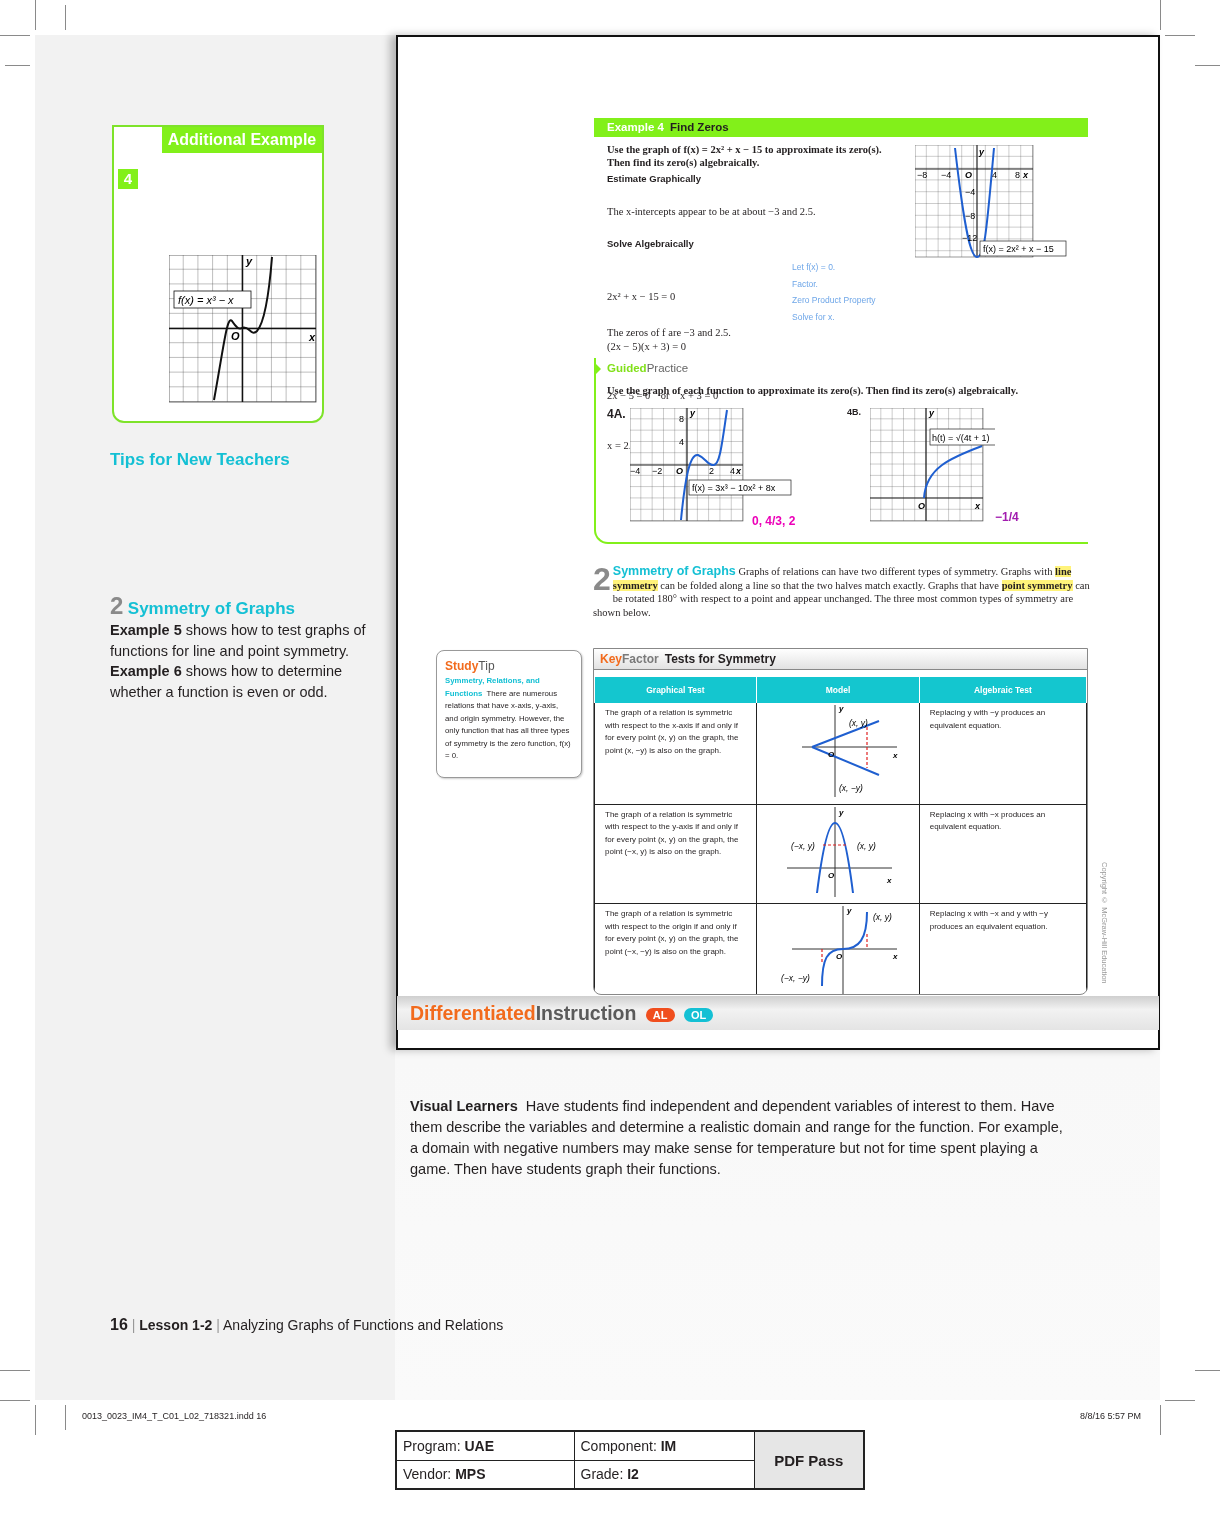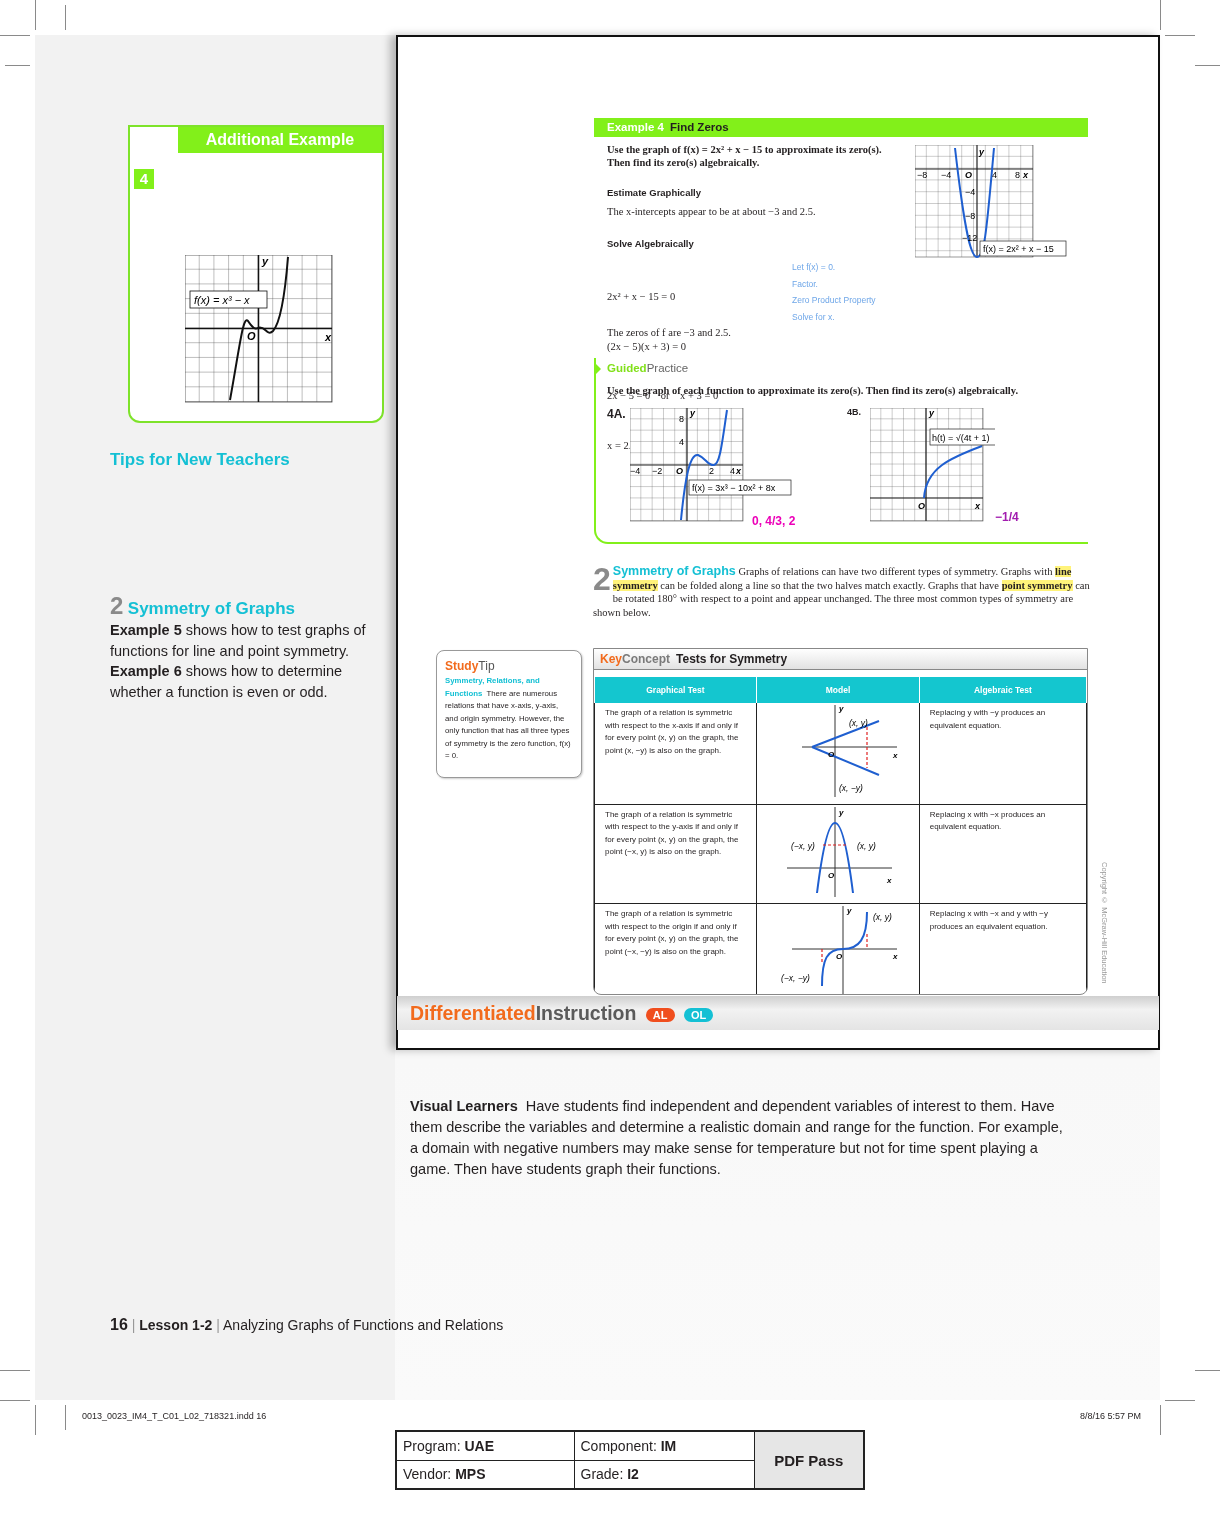--- a/index.html
+++ b/index.html
@@ -5,21 +5,21 @@
   * { box-sizing: border-box; margin: 0; padding: 0; }
   body { width: 1220px; height: 1530px; background: #ffffff; position: relative; overflow: hidden;
          font-family: "Liberation Sans", sans-serif; color: #231f20; }
   .abs { position: absolute; }
   .crop { position: absolute; background: #8a8a8a; }
   .sheet { position: absolute; left: 35px; top: 35px; width: 1125px; height: 1365px; background: #f2f2f2; }
   .sheet-right { position: absolute; left: 395px; top: 35px; width: 765px; height: 1365px; background: linear-gradient(#f2f2f2, #fafafa); }
   .page-inset { position: absolute; left: 396px; top: 35px; width: 764px; height: 1015px; background: #fff;
                 border: 2px solid #111; box-shadow: -6px 0 8px rgba(0,0,0,0.25); }
   
-  .add-ex { position: absolute; left: 128px; top: 125px; width: 256px; height: 298px; border: 2px solid #7ee32a;
+  .add-ex { position: absolute; left: 112px; top: 125px; width: 212px; height: 298px; border: 2px solid #7ee32a;
             border-radius: 0 0 12px 12px; background: #fff; padding-left: 48px; }
   .add-ex-head { background: #82f01a; color: #fff; font-weight: bold; font-size: 16px; text-align: center; height: 26px; line-height: 26px; }
   .num-badge { position: absolute; left: 4px; top: 42px; width: 20px; height: 20px; background: #82f01a; color: #fff; font-weight: bold; font-size: 15px; text-align: center; line-height: 20px; }
   .add-ex-text { position: absolute; left: 28px; top: 42px; width: 228px; font-size: 15px; line-height: 21px; }
   .magenta { color: #ec00b8; }
   .side-h { font-size: 17px; font-weight: bold; color: #14c0d4; }
   .side-p { font-size: 14.5px; line-height: 20.5px; }
   .bignum { font-size: 24px; font-weight: bold; color: #8a8a8a; }
   
   .ex4-head { position: absolute; left: 594px; top: 118px; width: 494px; height: 19px; background: #82f01a; font-size: 11.5px; font-weight: bold; line-height: 19px; padding-left: 13px; }
@@ -92,21 +92,21 @@
   <div><span class="bignum">2</span> <span class="side-h">Symmetry of Graphs</span></div>
   <div class="side-p"><b>Example 5</b> <span>shows how to test graphs of functions for line and point symmetry.</span> <b>Example 6</b> <span>shows how to determine whether a function is even or odd.</span></div>
 </div>
 
 <div class="page-inset"></div>
 
 <div class="ex4-head">
   <span class="lab">Example 4</span><span>Find Zeros</span>
 </div>
 <div class="abs serif" style="left:607px;top:143px;width:300px;font-size:10.5px;font-weight:bold;line-height:13px">Use the graph of f(x) = 2x² + x − 15 to approximate its zero(s). Then find its zero(s) algebraically.</div>
-<div class="abs small-sans-b" style="left:607px;top:187px">Estimate Graphically</div>
+<div class="abs small-sans-b" style="left:607px;top:173px">Estimate Graphically</div>
 <div class="abs serif" style="left:607px;top:206px;font-size:10.5px">The x-intercepts appear to be at about −3 and 2.5.</div>
 <div class="abs small-sans-b" style="left:607px;top:238px">Solve Algebraically</div>
 <div class="abs serif" style="left:607px;top:256px;font-size:10.5px;line-height:16.5px;white-space:pre">
   <div>2x² + x − 15 = 0</div>
   <div>(2x − 5)(x + 3) = 0</div>
   <div>2x − 5 = 0    or    x + 3 = 0</div>
   <div>x = 2.5              x = −3</div>
 </div>
 <div class="abs blue-note" style="left:792px;top:259px;line-height:16.5px">
   <div>Let f(x) = 0.</div>
@@ -205,21 +205,21 @@
 
 <div class="study-tip">
   <div style="font-size:12px"><b style="color:#f26b1d">Study</b><span style="color:#555">Tip</span></div>
   <div style="font-size:7.8px;line-height:12.5px;margin-top:2px">
     <span style="color:#14c0d4;font-weight:bold">Symmetry, Relations, and Functions</span>&nbsp; <span>There are numerous relations that have x-axis, y-axis, and origin symmetry. However, the only function that has all three types of symmetry is the zero function, f(x) = 0.</span>
   </div>
 </div>
 
 <div class="kc-box">
   <div class="kc-title">
-    <span class="key">Key</span><span class="concept">Concept</span><b>Tests for Symmetry</b>
+    <span class="key">Key</span><span class="concept">Factor</span><b>Tests for Symmetry</b>
   </div>
   <table class="kc">
     <tbody>
         <tr>
       <th style="width:33%">Graphical Test</th>
       <th style="width:33%">Model</th>
       <th>Algebraic Test</th>
     </tr>
     <tr style="height:98px">
       <td>The graph of a relation is symmetric with respect to the x-axis if and only if for every point (x, y) on the graph, the point (x, −y) is also on the graph.</td>

